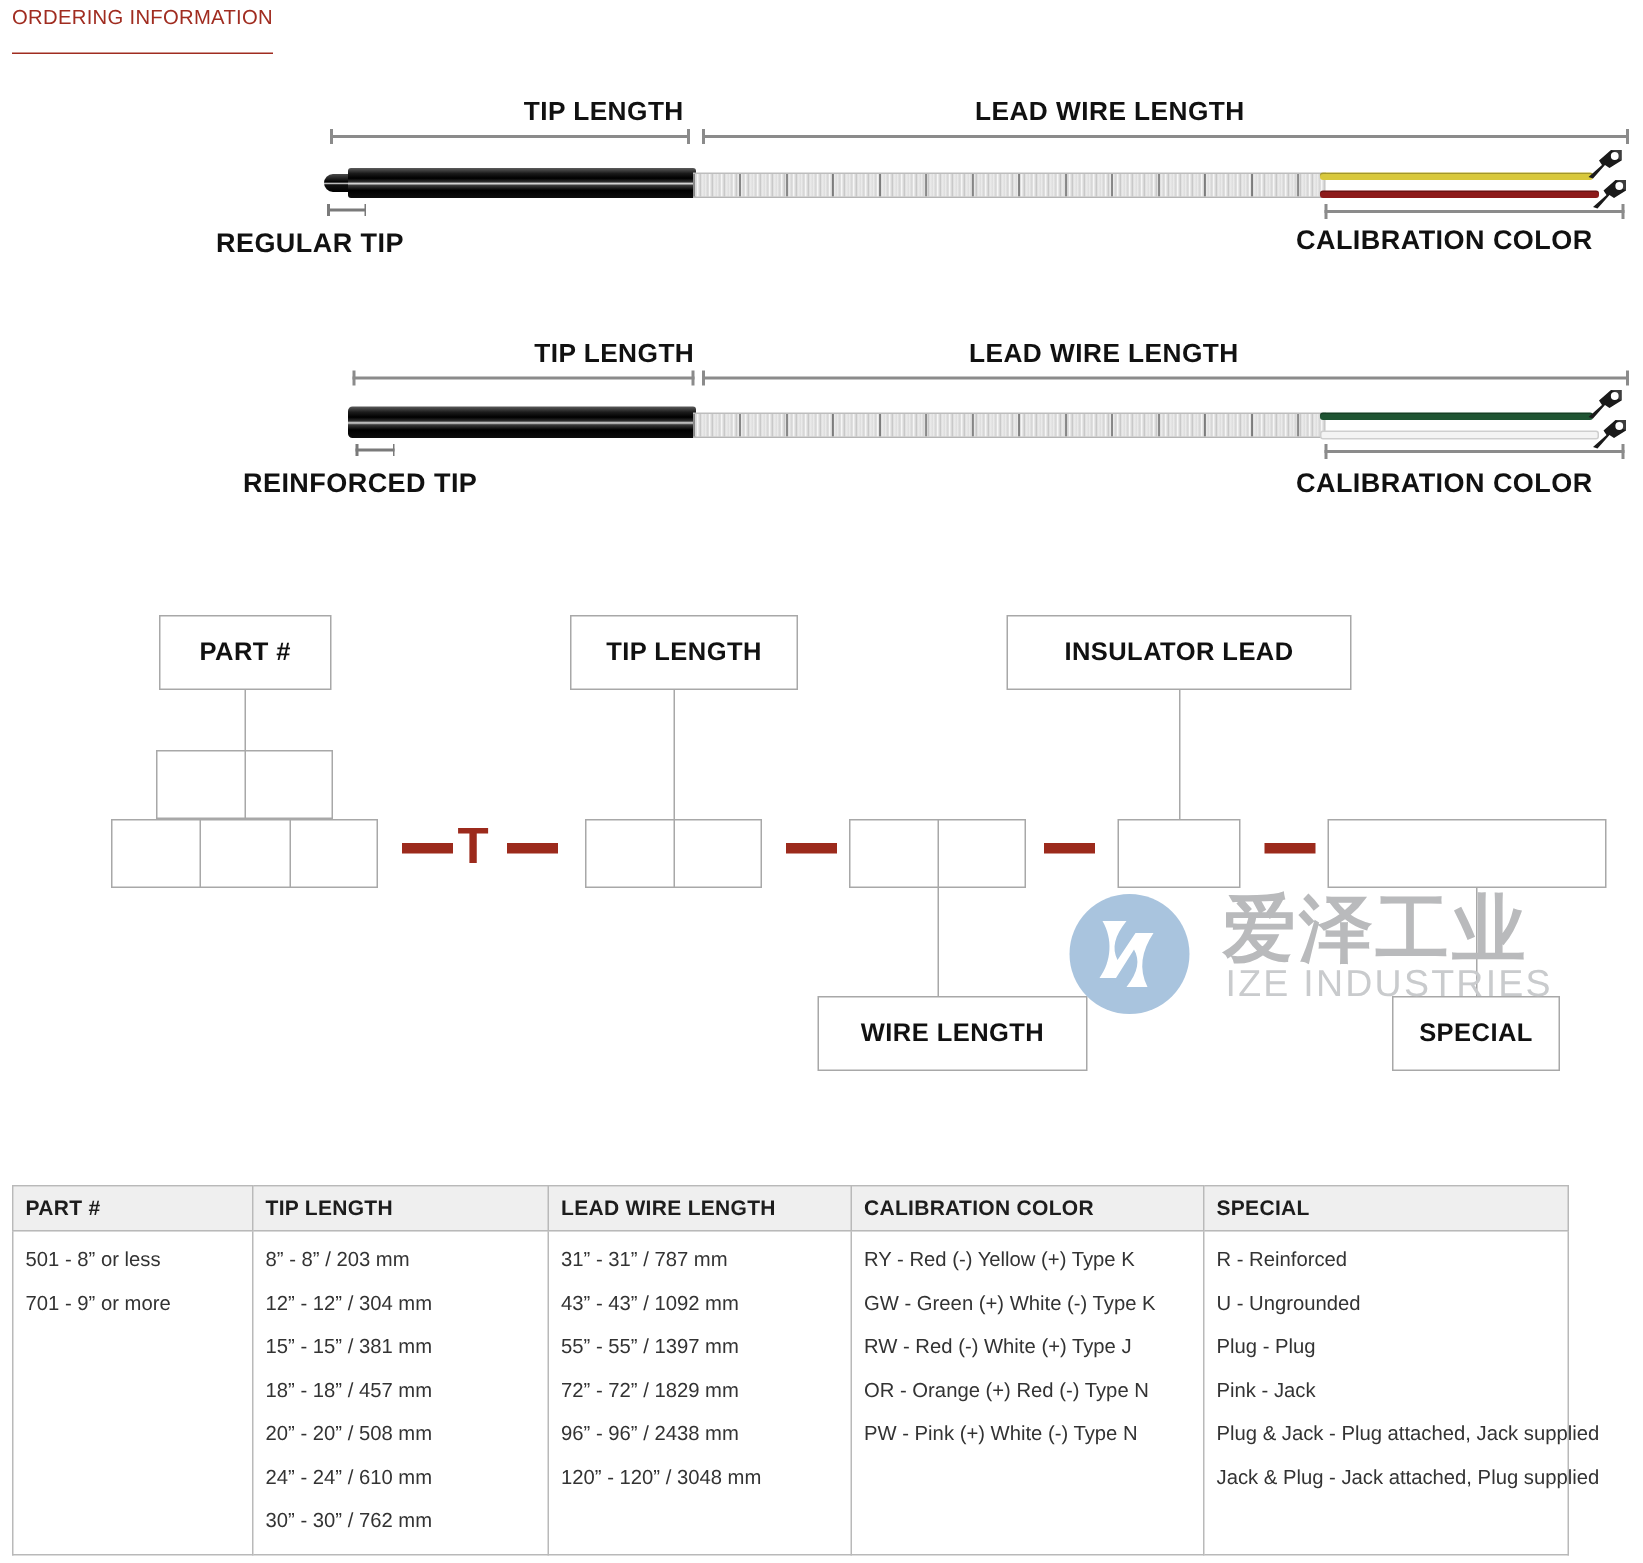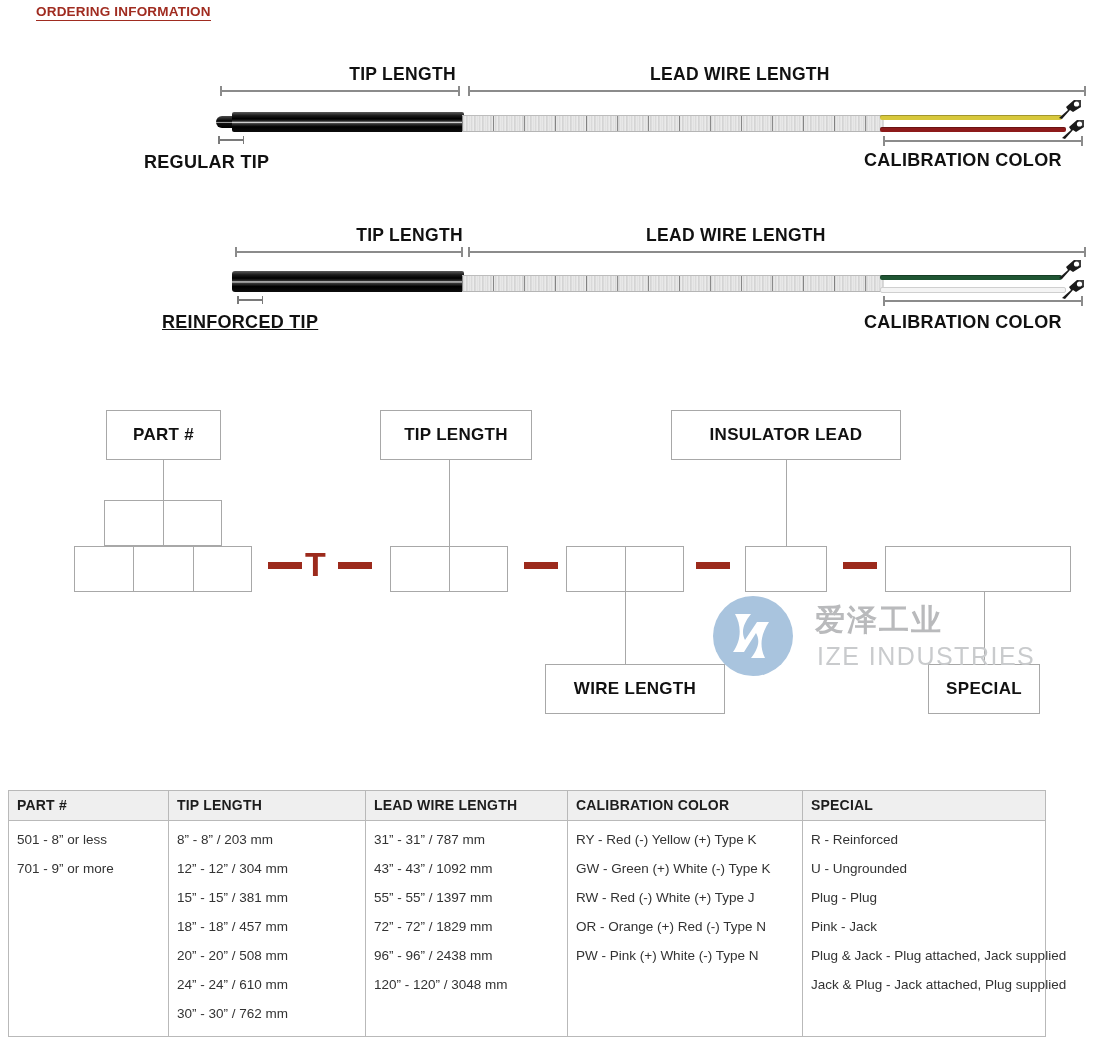--- a/index.html
+++ b/index.html
@@ -9,26 +9,25 @@
     font-family:"Liberation Sans", sans-serif;
     color:#231f20;
     position:relative;
     overflow:hidden;
   }
   .page{position:relative;width:1095px;height:1042px;}
 
   
   .hdr-title{
     position:absolute;left:8px;top:5px;
-    font-size:13.5px;font-weight:bold;letter-spacing:.2px;
+    font-size:13.5px;font-weight:normal;letter-spacing:.2px;
     color:#a02c20;
     border-bottom:1.5px solid #a02c20;
-    padding-bottom:1px;
+    padding-bottom:16px;
     line-height:14px;
-    margin-left:28px;
   }
   .hdr-sub{
     position:absolute;left:8px;top:25px;
     font-size:15px;color:#3a3a3a;line-height:18px;
     white-space:nowrap;
   }
 
   
   .probe-grp{position:absolute;left:0;top:0;width:1095px;}
 
@@ -107,21 +106,21 @@
   }
   .tchar{
     position:absolute;font-size:34px;font-weight:bold;color:#9c2a1c;
     line-height:34px;font-family:"Liberation Sans",sans-serif;
   }
 
   
   .wm{position:absolute;left:705px;top:596px;width:290px;height:80px;opacity:1;pointer-events:none;}
   .wm-cn{
     position:absolute;left:110px;top:2px;
-    font-size:30px;font-weight:bold;color:#b9babc;
+    font-size:49px;font-weight:bold;color:#b9babc;
     letter-spacing:2px;line-height:44px;white-space:nowrap;
   }
   .wm-en{
     position:absolute;left:112px;top:46px;
     font-size:25px;color:#c9cbcd;letter-spacing:1.5px;
     line-height:28px;white-space:nowrap;
   }
 
   
   .tbl{
@@ -243,21 +242,21 @@
       <path d="M17 2 L24 2 L24 9 L20 7 L21 4 Z" fill="#3d3d3d"></path>
       <circle cx="19.5" cy="6" r="2.6" fill="#ffffff"></circle>
     </svg>
 
     <div class="dimline" style="left:883px;top:296px;width:200px;">
       <div class="bar"></div>
         <div class="tick l"></div>
         <div class="tick r"></div>
     </div>
 
-    <div class="endlabel" style="left:162px;top:312px;text-decoration:underline;">REINFORCED TIP</div>
+    <div class="endlabel" style="left:162px;top:312px;">REINFORCED TIP</div>
     <div class="endlabel" style="left:864px;top:312px;">CALIBRATION COLOR</div>
   </div>
 
   <div>
 
     <div class="labelbox" style="left:106px;top:410px;width:115px;height:50px;">PART #</div>
     <div class="vline" style="left:163px;top:460px;height:40px;"></div>
 
     <div class="slotbox" style="left:104px;top:500px;width:118px;height:46px;"></div>
     <div class="vline" style="left:163px;top:500px;height:46px;"></div>

